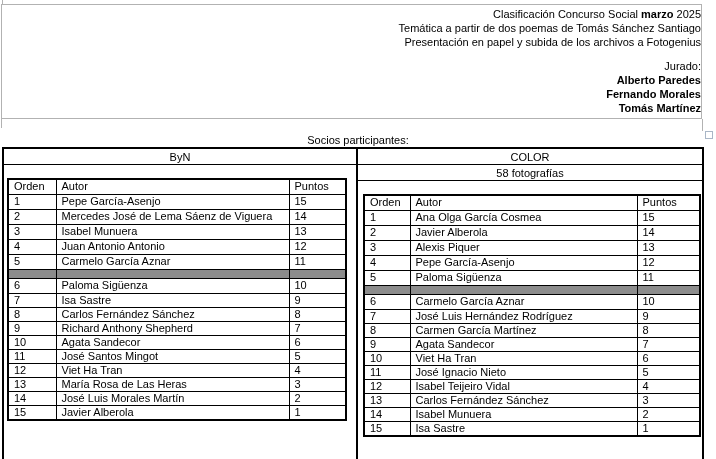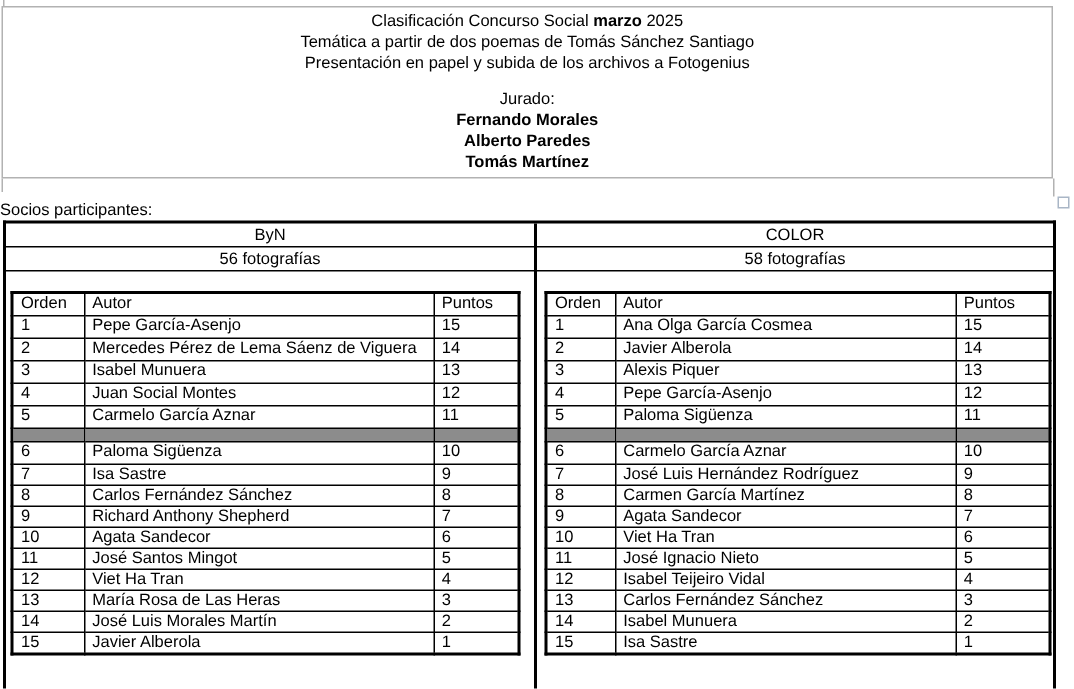--- a/index.html
+++ b/index.html
@@ -5,33 +5,33 @@
   * { margin:0; padding:0; box-sizing:border-box; }
   html,body { width:716px; height:459px; }
   body {
     position:relative; background:#ffffff; overflow:hidden;
     font-family:"Liberation Sans", sans-serif; font-size:11px; color:#000;
   }
 
   
   .header-box {
     position:absolute; left:1px; top:4px; width:701px; height:115px;
-    border:1px solid var(--frame-gray); text-align:center; padding-top:2px;
+    border:1px solid var(--frame-gray); text-align:right; padding-top:2px;
   }
   .hline { line-height:14px; }
   .spacer { height:10px; }
   .bold { font-weight:bold; }
 
   
   .tick-topleft { position:absolute; left:2px; top:0; height:4px; width:0; border-left:1px solid var(--frame-gray); }
   .stub-left   { position:absolute; left:1px;   top:119px; height:9px;  width:0; border-left:1px solid var(--frame-gray); }
   .stub-right  { position:absolute; left:702px; top:119px; height:12px; width:0; border-left:1px solid var(--frame-gray); }
   .handle { position:absolute; left:705px; top:131px; width:8px; height:8px; border:1px solid var(--handle-border); background:#fff; }
 
-  .participants { position:absolute; left:0; top:133px; width:716px; line-height:14px; }
+  .participants { position:absolute; left:0; top:133px; width:716px; text-align:center; line-height:14px; }
 
   
   .outer-table {
     position:absolute; left:2px; top:147px; width:702px; height:388px;
     border:2px solid #000; border-bottom:none; display:flex;
   }
   .half.left  { width:354px; border-right:2px solid #000; }
   .half.right { flex:1; }
   .cat-row, .count-row { height:16px; line-height:16px; border-bottom:1px solid #000; text-align:center; }
   .inner-wrap { margin:13px 0 0 3px; }
@@ -62,63 +62,62 @@
 <div class="stub-left"></div>
 <div class="stub-right"></div>
 <div class="handle"></div>
 
 <div class="header-box">
   <div class="hline"><span>Clasificación Concurso Social </span><span class="bold">marzo</span><span> 2025</span></div>
   <div class="hline">Temática a partir de dos poemas de Tomás Sánchez Santiago</div>
   <div class="hline">Presentación en papel y subida de los archivos a Fotogenius</div>
   <div class="spacer"></div>
   <div class="hline">Jurado:</div>
+  <div class="hline bold">Alberto Paredes</div>
   <div class="hline bold">Fernando Morales</div>
-  <div class="hline bold">Alberto Paredes</div>
   <div class="hline bold">Tomás Martínez</div>
 </div>
 
 <div class="participants">Socios participantes:</div>
 
 <div class="outer-table">
 
   <div class="half left">
     <div class="cat-row">ByN</div>
-    <div class="count-row">56 fotografías</div>
     <div class="inner-wrap">
       <table class="inner">
         <colgroup>
             <col class="c-orden">
             <col class="c-autor">
             <col class="c-puntos">
           </colgroup>
         <tbody>
           <tr>
             <td>Orden</td>
             <td>Autor</td>
             <td>Puntos</td>
           </tr>
         <tr>
               <td>1</td>
               <td>Pepe García-Asenjo</td>
               <td>15</td>
             </tr>
             <tr>
               <td>2</td>
-              <td>Mercedes Pérez de Lema Sáenz de Viguera</td>
+              <td>Mercedes José de Lema Sáenz de Viguera</td>
               <td>14</td>
             </tr>
             <tr>
               <td>3</td>
               <td>Isabel Munuera</td>
               <td>13</td>
             </tr>
             <tr>
               <td>4</td>
-              <td>Juan Social Montes</td>
+              <td>Juan Antonio Antonio</td>
               <td>12</td>
             </tr>
             <tr>
               <td>5</td>
               <td>Carmelo García Aznar</td>
               <td>11</td>
             </tr>
             <tr class="sep">
               <td></td>
               <td></td>

